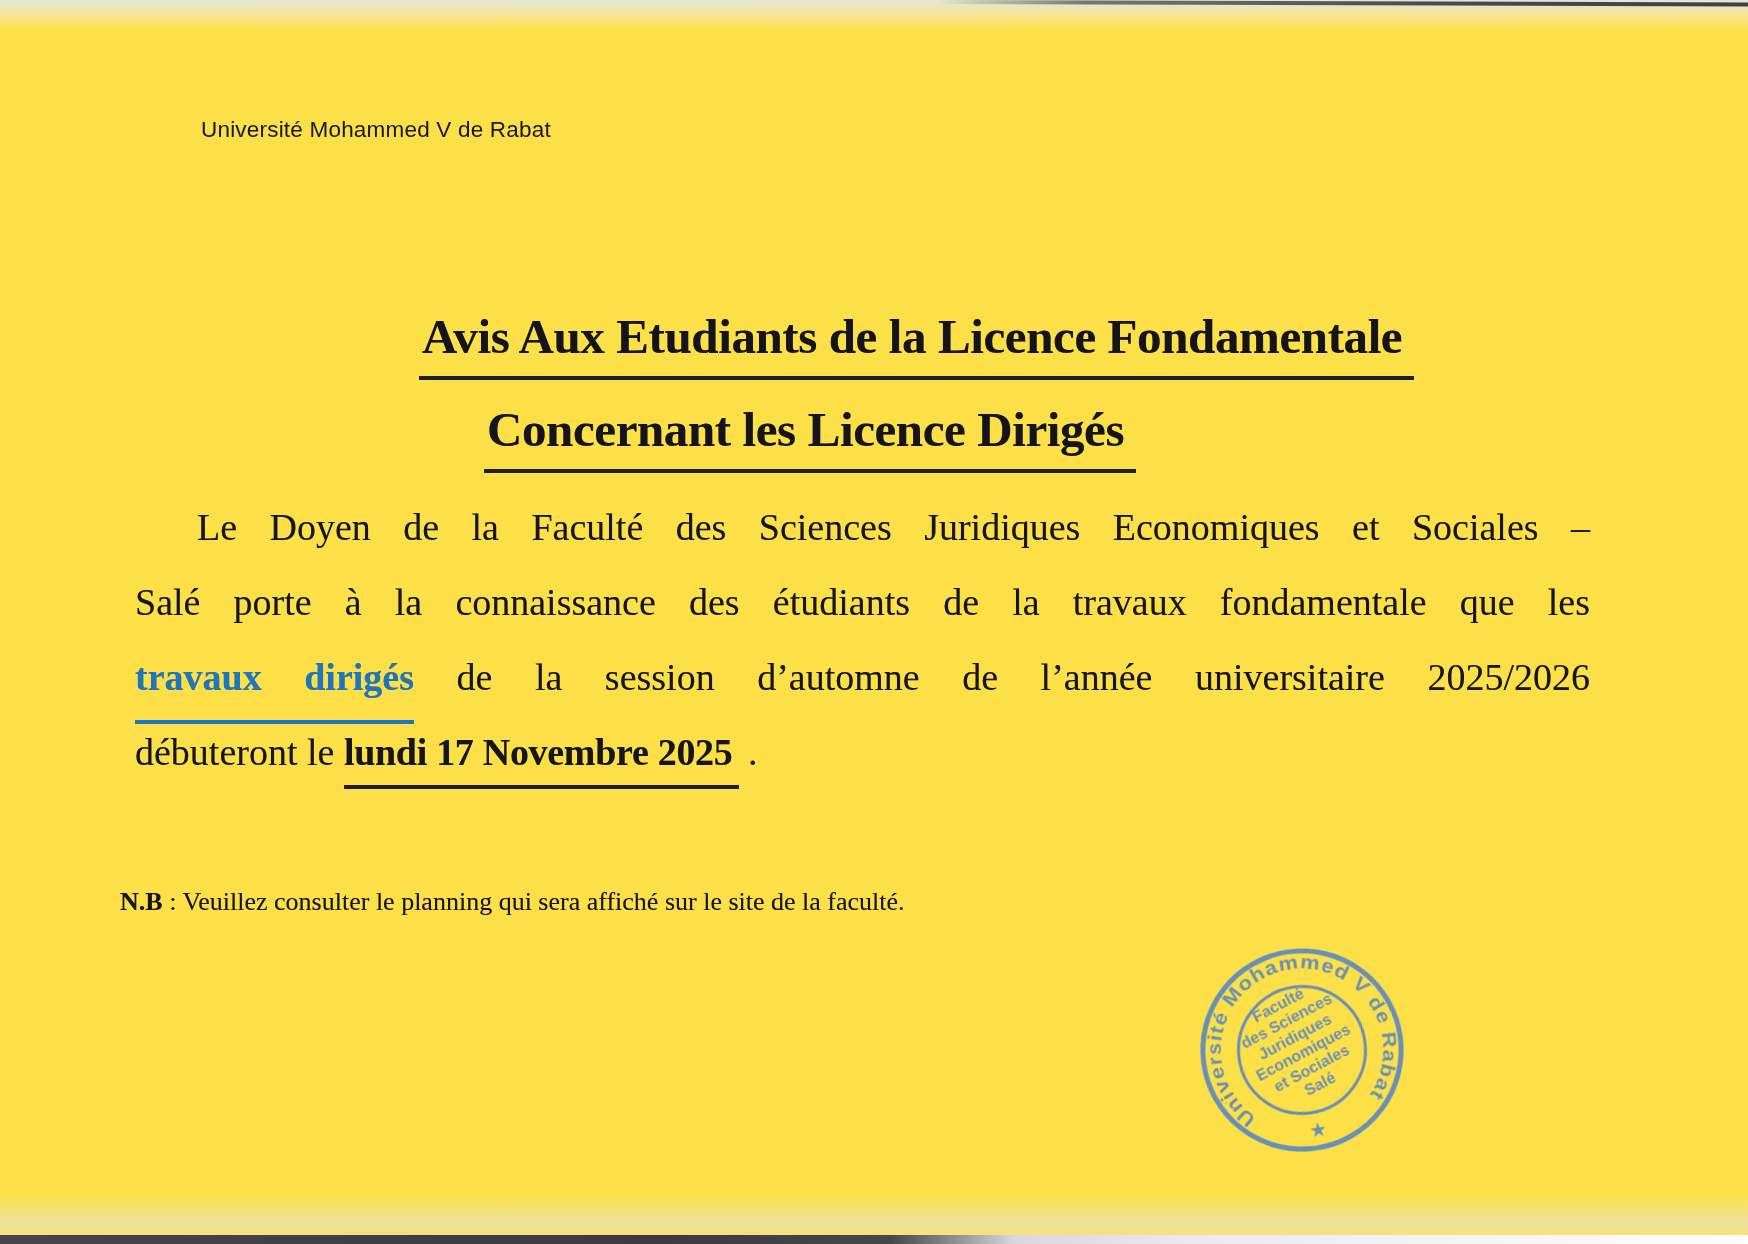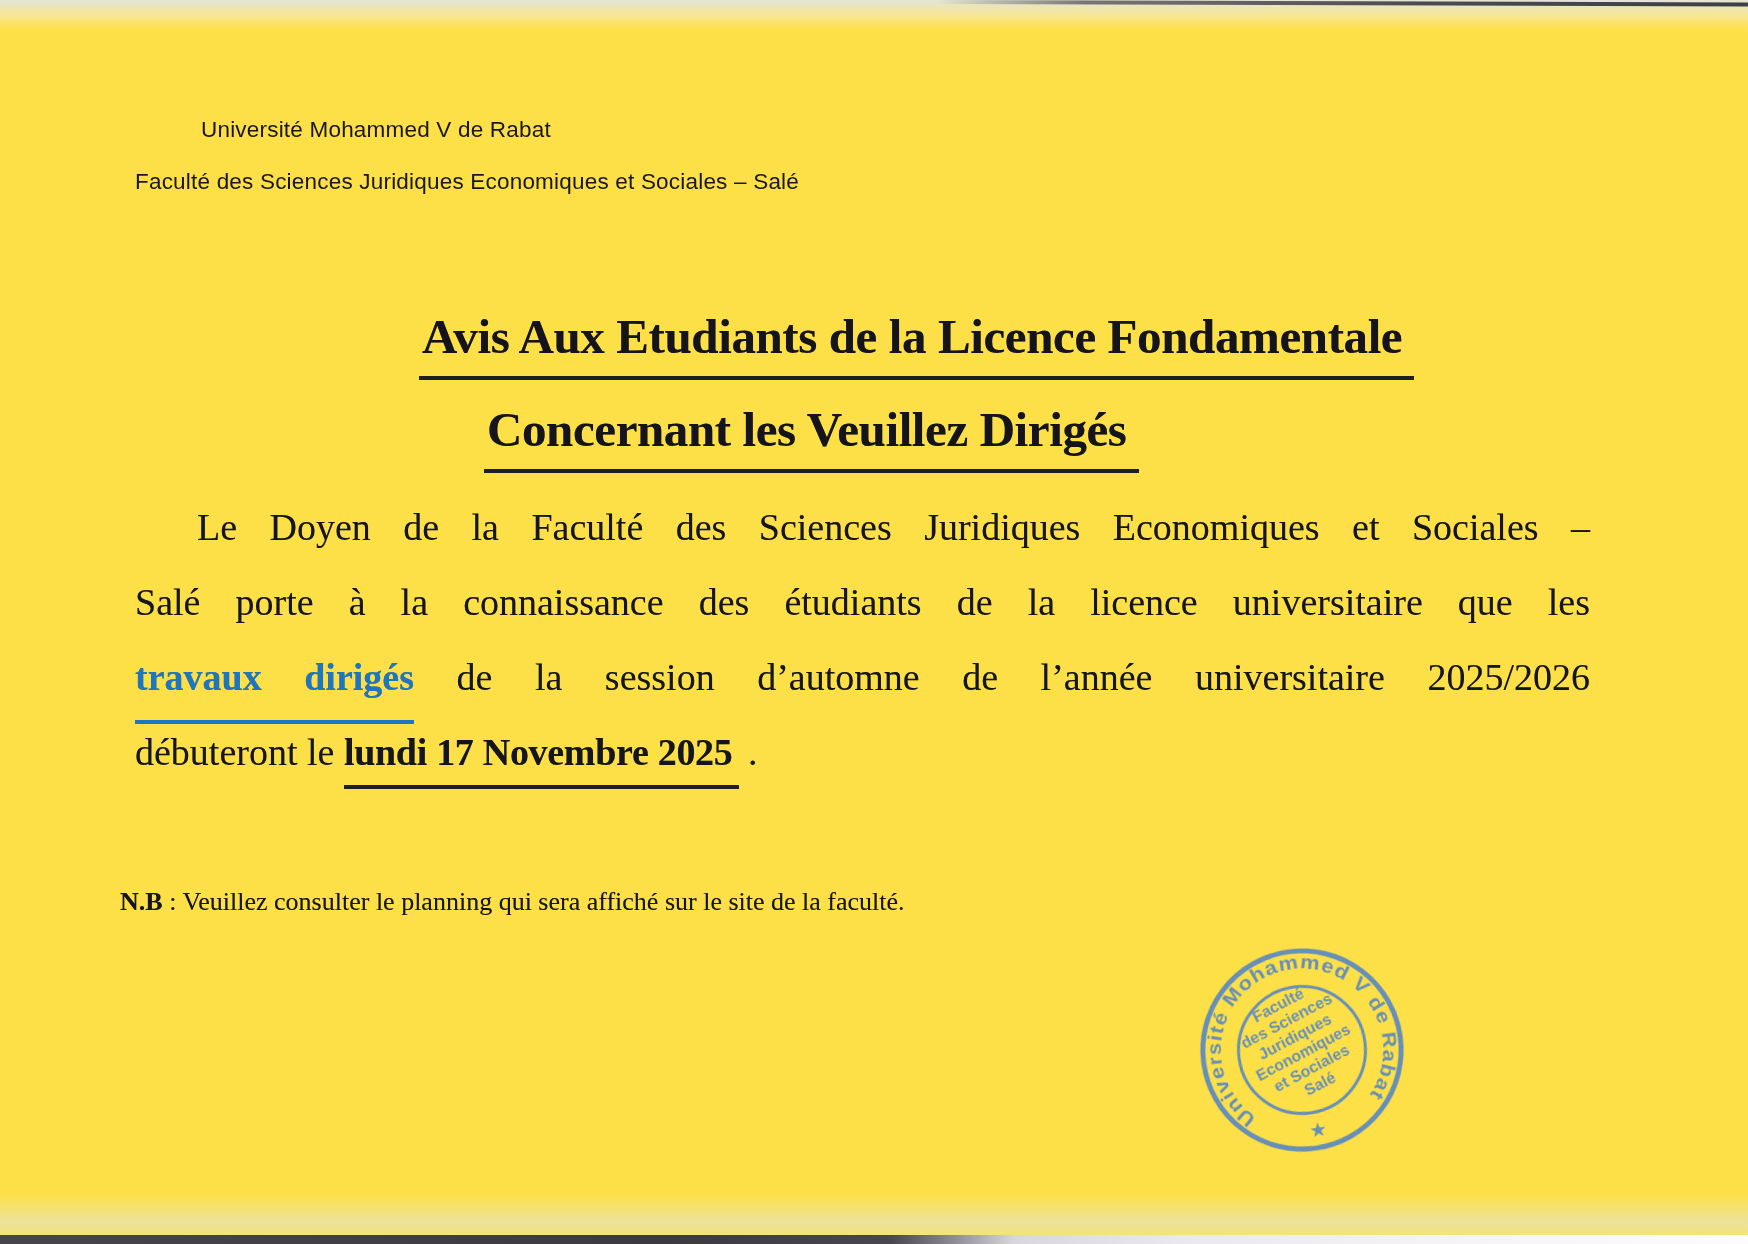--- a/index.html
+++ b/index.html
@@ -82,32 +82,31 @@
 <body>
 
 <div id="page">
 
   <div class="top-tint"></div>
   <div class="top-edge-line"></div>
   <div class="bottom-tint"></div>
   <div class="bottom-bar"></div>
 
   <div class="hdr university">Université Mohammed V de Rabat</div>
-  <div class="hdr faculty">Faculté des Sciences Juridiques Economiques et Sociales – Salé</div>
 
   <div class="title-wrap title-main">
     <span class="title-text">Avis Aux Etudiants de la Licence Fondamentale</span>
   </div>
   <div class="title-wrap title-sub">
-    <span class="title-text">Concernant les Veuillez Dirigés</span>
+    <span class="title-text">Concernant les Licence Dirigés</span>
   </div>
 
   <div class="body-block">
     <div class="bline first">Le Doyen de la Faculté des Sciences Juridiques Economiques et Sociales –</div>
-    <div class="bline">Salé porte à la connaissance des étudiants de la licence universitaire que les</div>
+    <div class="bline">Salé porte à la connaissance des étudiants de la travaux fondamentale que les</div>
     <div class="bline"><span class="hl">travaux dirigés</span><span> de la session d’automne de l’année universitaire 2025/2026</span></div>
     <div class="bline last"><span>débuteront le </span><span class="date-strong">lundi 17 Novembre 2025</span><span> .</span></div>
   </div>
 
   <div class="nb-block"><span class="nb-label">N.B</span><span> : </span><span>Veuillez consulter le planning qui sera affiché sur le site de la faculté.</span></div>
 
   <div class="stamp">
     <svg viewBox="0 0 230 230">
       <circle class="ring-circle" cx="115" cy="115" r="100" stroke-width="5"></circle>
       <circle class="ring-circle" cx="115" cy="115" r="64" stroke-width="3"></circle>

